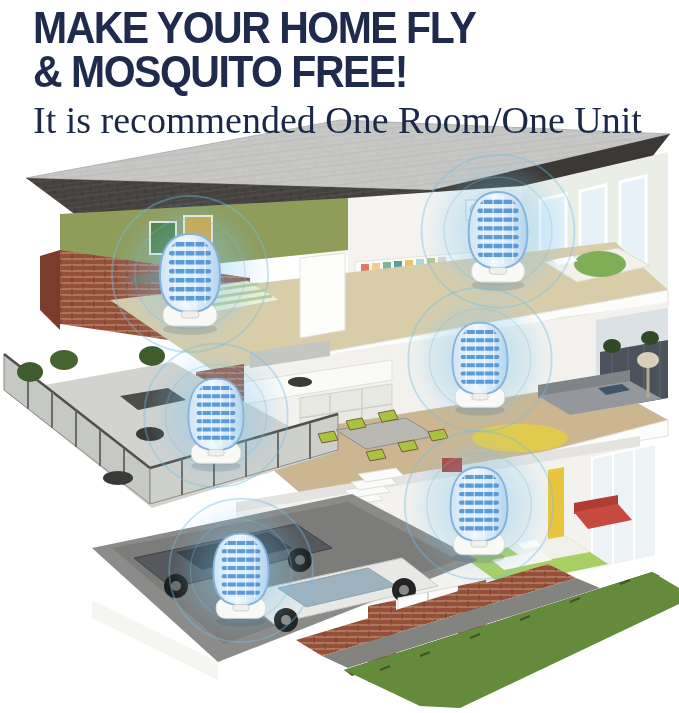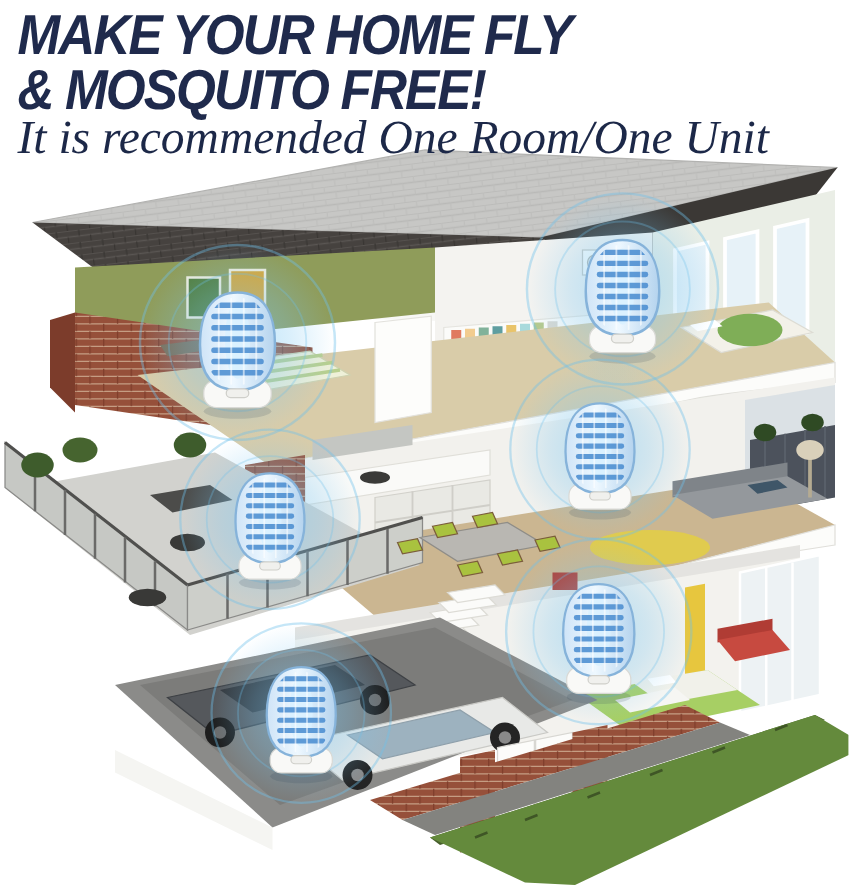--- a/index.html
+++ b/index.html
@@ -1,23 +1,23 @@
 <!DOCTYPE html>
 <html><head>
 <meta charset="utf-8">
 <style>
   html,body{margin:0;padding:0;background:#fff;}
   .canvas{position:relative;width:679px;height:713px;background:#ffffff;overflow:hidden;
           font-family:"Liberation Sans",sans-serif;}
-  .header{position:absolute;top:6px;left:14px;right:0;z-index:2;font-style:italic;}
+  .header{position:absolute;top:6px;left:33px;right:0;z-index:2;}
   .headline{transform:scaleY(1.10);transform-origin:top left;margin-bottom:-4px;}
   .headline-line{font-family:"Liberation Sans",sans-serif;font-weight:700;font-size:41px;
           line-height:40px;letter-spacing:-1.5px;color:#1f2a4c;white-space:nowrap;}
   .subtitle{font-family:"Liberation Serif",serif;font-weight:400;font-size:38px;line-height:40px;
-          color:#1c2848;white-space:nowrap;margin-top:8px;}
+          color:#1c2848;white-space:nowrap;margin-top:18px;}
   svg.house{position:absolute;left:0;top:0;z-index:1;}
 </style>
 </head>
 <body>
 
 <div class="canvas">
 
   <div class="header">
     <div class="headline">
       <div class="headline-line">MAKE YOUR HOME FLY</div>

